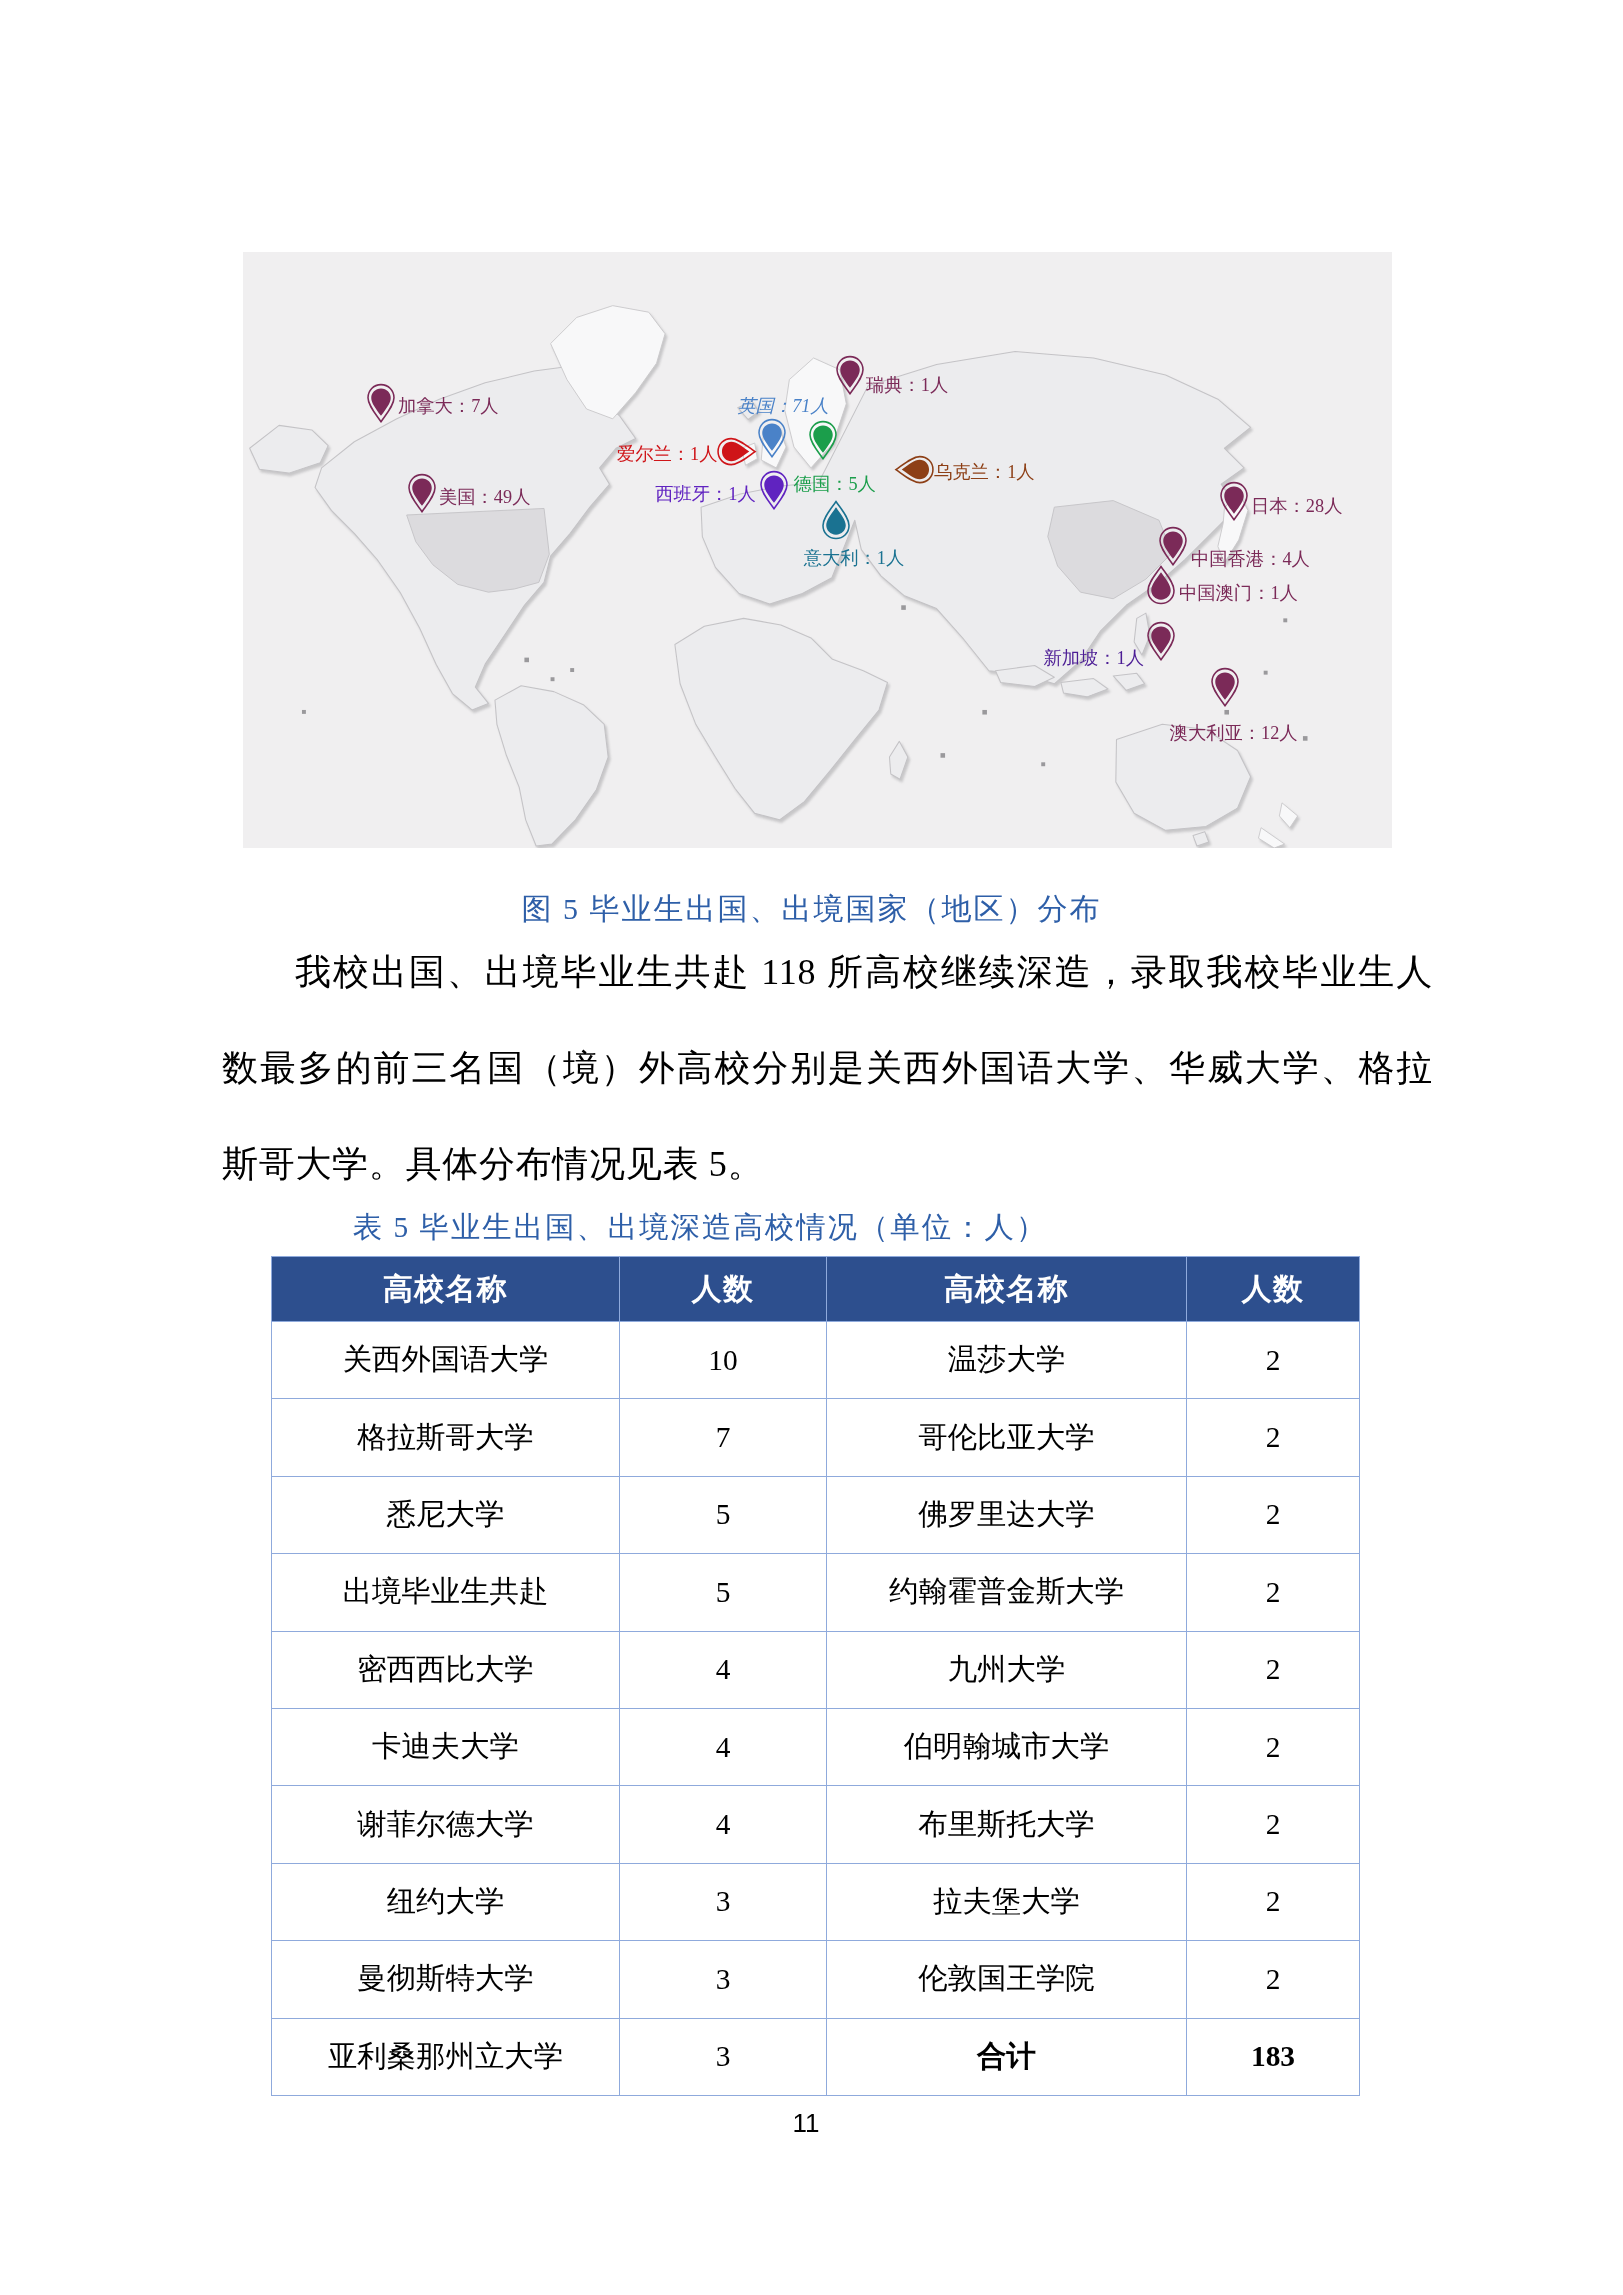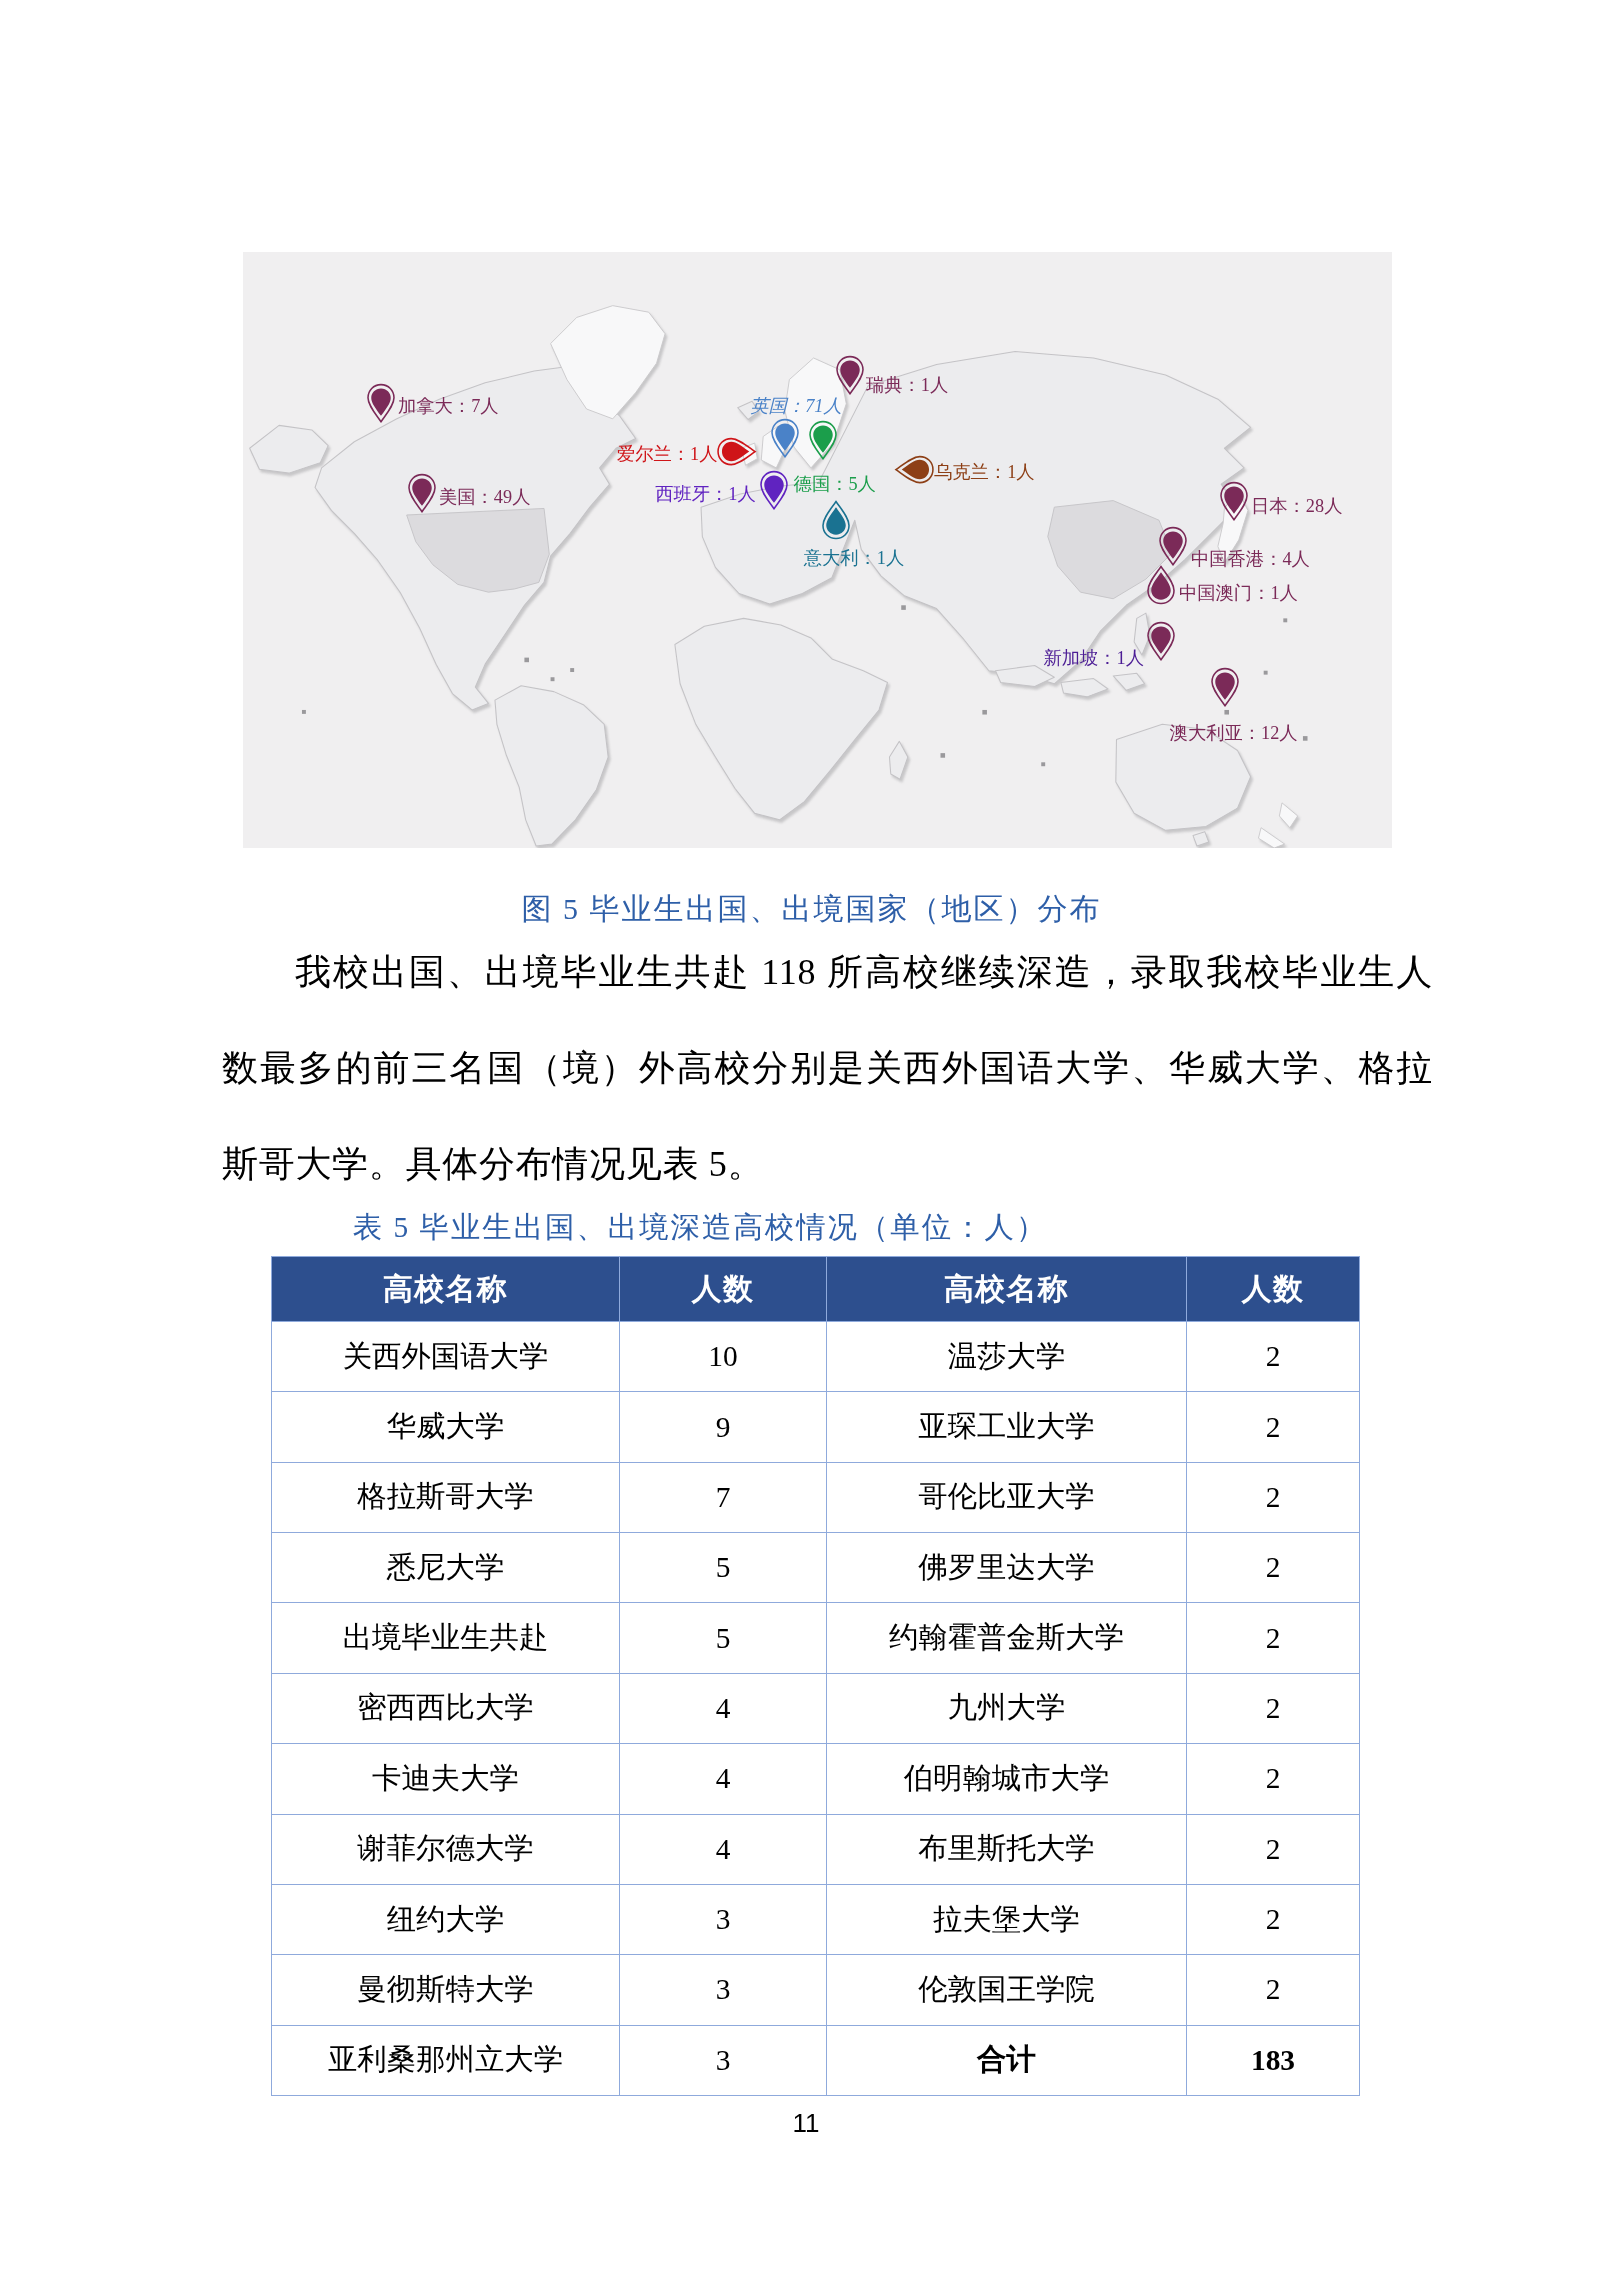--- a/index.html
+++ b/index.html
@@ -143,21 +143,21 @@
 </svg>
           <span class="mlabel" style="color: rgb(123, 42, 88); left: 32px; top: 11.8px;">美国：49人</span>
         </div>
         <div class="marker" style="left: 479px; top: 180px;">
 <svg width="30" height="39" viewBox="0 0 46 60" style="transform-origin: 15px 19.6px; transform: rotate(-90deg);">
   <path d="M23 1 C11.5 1 3 9.8 3 21.2 C3 32.5 13.5 44.5 23 58 C32.5 44.5 43 32.5 43 21.2 C43 9.8 34.5 1 23 1 Z" fill="none" stroke="#cf1418" stroke-width="2.4"></path>
   <path d="M23 7 C14.3 7 8 13.6 8 21.4 C8 29.3 15.5 38.5 23 49 C30.5 38.5 38 29.3 38 21.4 C38 13.6 31.7 7 23 7 Z" fill="#cf1418"></path>
 </svg>
           <span class="mlabel" style="color: rgb(207, 20, 24); left: -4.6px; top: 10.5px; transform: translateX(-100%);">爱尔兰：1人</span>
         </div>
-        <div class="marker" style="left: 527px; top: 167px; font-style: italic;">
+        <div class="marker" style="left: 514px; top: 167px; font-style: italic;">
 <svg width="30" height="39" viewBox="0 0 46 60" style="transform-origin: 15px 19.6px;">
   <path d="M23 1 C11.5 1 3 9.8 3 21.2 C3 32.5 13.5 44.5 23 58 C32.5 44.5 43 32.5 43 21.2 C43 9.8 34.5 1 23 1 Z" fill="none" stroke="#4a82c8" stroke-width="2.4"></path>
   <path d="M23 7 C14.3 7 8 13.6 8 21.4 C8 29.3 15.5 38.5 23 49 C30.5 38.5 38 29.3 38 21.4 C38 13.6 31.7 7 23 7 Z" fill="#4a82c8"></path>
 </svg>
           <span class="mlabel" style="color: rgb(74, 130, 200); left: 26px; top: -23.6px; transform: translateX(-50%);">英国：71人</span>
         </div>
         <div class="marker" style="left: 565px; top: 169px;">
 <svg width="30" height="39" viewBox="0 0 46 60" style="transform-origin: 15px 19.6px;">
   <path d="M23 1 C11.5 1 3 9.8 3 21.2 C3 32.5 13.5 44.5 23 58 C32.5 44.5 43 32.5 43 21.2 C43 9.8 34.5 1 23 1 Z" fill="none" stroke="#1b9e4b" stroke-width="2.4"></path>
   <path d="M23 7 C14.3 7 8 13.6 8 21.4 C8 29.3 15.5 38.5 23 49 C30.5 38.5 38 29.3 38 21.4 C38 13.6 31.7 7 23 7 Z" fill="#1b9e4b"></path>
@@ -252,26 +252,20 @@
       </tr>
     </thead>
     <tbody id="tbody">
         <tr>
           <td>关西外国语大学</td>
           <td>10</td>
           <td>温莎大学</td>
           <td>2</td>
         </tr>
         <tr>
-          <td>华威大学</td>
-          <td>9</td>
-          <td>亚琛工业大学</td>
-          <td>2</td>
-        </tr>
-        <tr>
           <td>格拉斯哥大学</td>
           <td>7</td>
           <td>哥伦比亚大学</td>
           <td>2</td>
         </tr>
         <tr>
           <td>悉尼大学</td>
           <td>5</td>
           <td>佛罗里达大学</td>
           <td>2</td>

